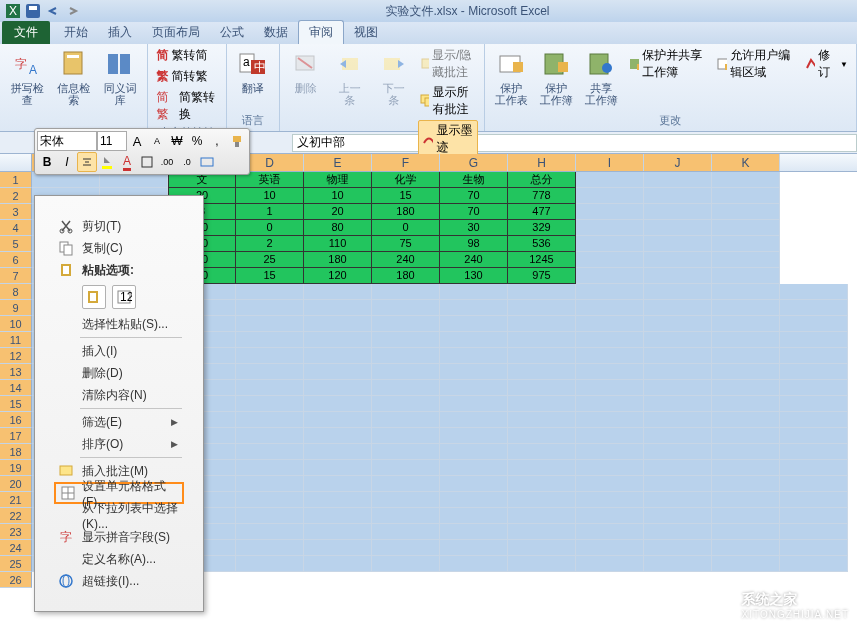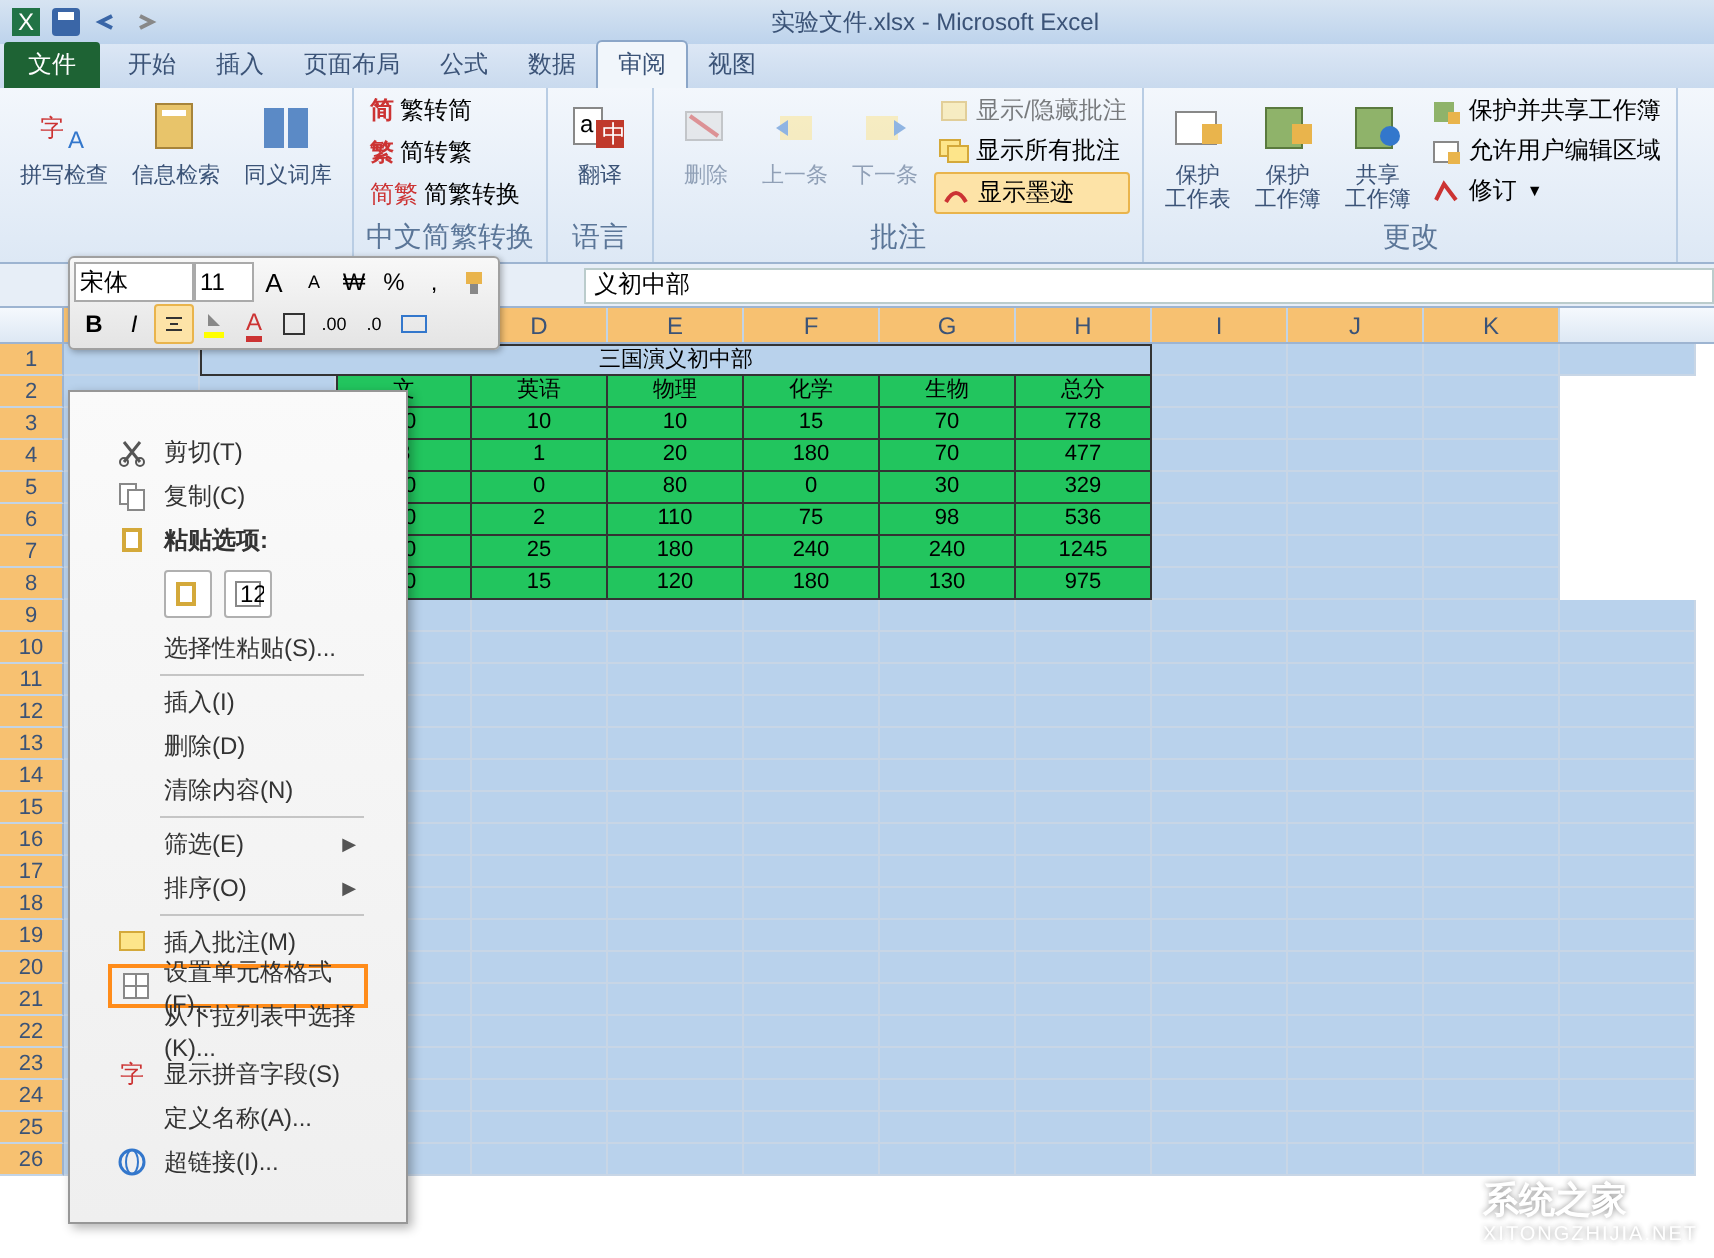--- a/index.html
+++ b/index.html
@@ -7,21 +7,21 @@
 .titlebar{height:22px;background:linear-gradient(#d7e4f2,#bdd3ec);display:flex;align-items:center;padding:0 4px}
 .qat{display:flex;gap:2px;align-items:center}
 .qat-btn{width:18px;height:18px;display:flex;align-items:center;justify-content:center;border-radius:2px}
 .title-center{flex:1;text-align:center;color:#3b5377;font-size:12px}
 .ribbon-tabs{height:22px;background:linear-gradient(#dce7f5,#c9daee);display:flex;align-items:flex-end;padding-left:2px}
 .file-tab{background:#1e6334;color:#fff;padding:3px 12px;border-radius:2px 2px 0 0;margin-right:4px}
 .ribbon-tab{padding:3px 10px;color:#3b5377;cursor:pointer}
 .ribbon-tab.active{background:#f1f6fb;border:1px solid #8ba6c8;border-bottom:none;border-radius:3px 3px 0 0}
 .ribbon{height:88px;background:linear-gradient(#f3f7fc,#dde8f5);border-bottom:1px solid #9db4d1;display:flex}
 .ribbon-group{border-right:1px solid #b9cde4;padding:2px 6px;display:flex;flex-direction:column;justify-content:space-between;position:relative}
-.ribbon-group-title{text-align:center;color:#5b7698;font-size:14px;padding:1px 0}
+.ribbon-group-title{text-align:center;color:#5b7698;font-size:11px;padding:1px 0}
 .ribbon-btns{display:flex;gap:4px;align-items:flex-start;flex:1}
 .big-btn{display:flex;flex-direction:column;align-items:center;padding:2px 4px;cursor:pointer;border-radius:3px}
 .big-icon{width:32px;height:32px;margin-bottom:2px}
 .btn-label{font-size:11px;color:#3b5377;text-align:center;line-height:12px}
 .small-row{display:flex;align-items:center;gap:3px;padding:1px 2px;cursor:pointer;border-radius:2px}
 .small-icon{width:16px;height:16px}
 .mini-toolbar{position:absolute;left:34px;top:128px;background:linear-gradient(#f8f8f8,#e4e4e4);border:1px solid #a0a0a0;border-radius:3px;padding:2px;display:flex;flex-direction:column;gap:1px;box-shadow:1px 1px 3px rgba(0,0,0,.3);z-index:5}
 .mini-row{display:flex;gap:0;align-items:center}
 .mini-btn{width:20px;height:20px;display:flex;align-items:center;justify-content:center;cursor:pointer;border-radius:2px}
 .mini-select{height:20px;border:1px solid #aaa;background:#fff;font-size:11px;padding:0 2px;display:flex;align-items:center}
@@ -222,21 +222,21 @@
 工作簿</span>
         </div>
       <div class="big-btn">
           <svg class="big-icon">
             <rect x="5" y="6" width="18" height="20" fill="#8fb36a" stroke="#5a7a3e"></rect>
             <circle cx="22" cy="20" r="5" fill="#37c"></circle>
           </svg>
           <span class="btn-label" style="white-space:pre">共享
 工作簿</span>
         </div>
-      <div style="display:flex;flex-direction:column;gap:1px">
+      <div style="display:flex;gap:1px">
         <div class="small-row">
             <svg class="small-icon">
               <rect x="2" y="3" width="10" height="10" fill="#8fb36a"></rect>
               <rect x="9" y="8" width="6" height="6" fill="#e9b44c"></rect>
             </svg>
             <span>保护并共享工作簿</span>
           </div>
         <div class="small-row">
             <svg class="small-icon">
               <rect x="2" y="3" width="12" height="10" fill="#fff" stroke="#888"></rect>
@@ -369,28 +369,20 @@
         <div class="row-h sel">21</div>
         <div class="row-h sel">22</div>
         <div class="row-h sel">23</div>
         <div class="row-h sel">24</div>
         <div class="row-h sel">25</div>
         <div class="row-h sel">26</div>
       </div>
     <div class="cells" id="cells-grid">
         <div class="cell-row">
           <div class="cell"></div>
-          <div class="cell merged-title" style="width: 476px;">三国演义初中部</div>
-          <div class="cell"></div>
-          <div class="cell"></div>
-          <div class="cell"></div>
-          <div class="cell"></div>
-        </div>
-        <div class="cell-row">
-          <div class="cell"></div>
           <div class="cell"></div>
           <div class="cell tb tb-l">文</div>
           <div class="cell tb">英语</div>
           <div class="cell tb">物理</div>
           <div class="cell tb">化学</div>
           <div class="cell tb">生物</div>
           <div class="cell tb">总分</div>
           <div class="cell"></div>
           <div class="cell"></div>
           <div class="cell"></div>
@@ -824,16 +816,16 @@
     </div>
 </div>
 
 <div class="watermark">
   <svg class="watermark-logo">
       <path d="M4 18 L18 8 L32 18 L32 32 L4 32 Z" fill="none" stroke="#fff" stroke-width="2.5"></path>
       <rect x="12" y="20" width="12" height="2" fill="#fff"></rect>
       <rect x="12" y="25" width="12" height="2" fill="#fff"></rect>
     </svg>
   <div>
-    <div style="font-size:18px;font-weight:bold">系统之家</div>
+    <div style="font-size:14px;font-weight:bold">系统之家</div>
     <div style="font-size:10px;letter-spacing:1px">XITONGZHIJIA.NET</div>
   </div>
 </div>
 
 </body></html>

